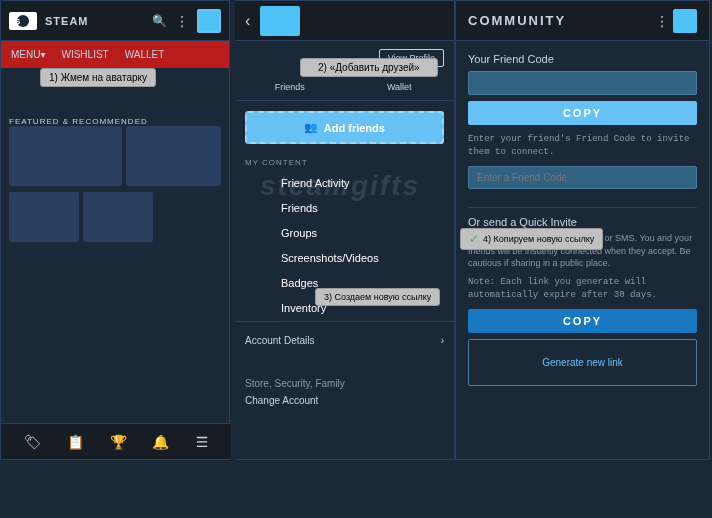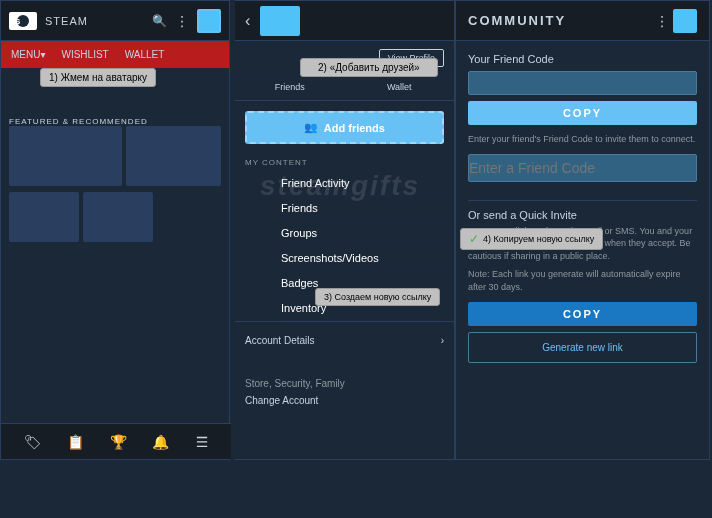--- a/index.html
+++ b/index.html
@@ -59,21 +59,21 @@
     .steam-logo {
       width: 28px; height: 18px;
       background: #ffffff;
       border-radius: 2px;
       display: flex; align-items: center; justify-content: center;
       font-size: 7px; font-weight: bold; color: #1b2838;
     }
     .steam-title {
       font-size: 11px;
       color: #c6d4df;
-      font-weight: normal;
+      font-weight: bold;
       letter-spacing: 1px;
     }
     .steam-search-icon {
       margin-left: auto;
       color: #c6d4df;
       font-size: 12px;
       cursor: pointer;
     }
     .steam-menu-icon {
       color: #c6d4df;
@@ -371,29 +371,30 @@
       cursor: pointer;
       letter-spacing: 2px;
       margin-bottom: 8px;
     }
 
     .invite-desc {
       font-size: 9px;
       color: #8f98a0;
       margin-bottom: 8px;
       line-height: 1.4;
+      font-family: Liberation Mono, monospace;
     }
 
     .enter-code-input {
       width: 100%;
       background: #316282;
       border: 1px solid #4a7a9b;
       color: #8f98a0;
-      font-size: 14px;
-      padding: 5px 0;
+      font-size: 10px;
+      padding: 5px 8px;
       border-radius: 2px;
       margin-bottom: 10px;
     }
 
     .divider {
       border: none;
       border-top: 1px solid #2a3f5f;
       margin: 8px 0;
     }
 
@@ -454,21 +455,21 @@
       letter-spacing: 2px;
       margin-bottom: 6px;
     }
 
     .generate-link-btn {
       width: 100%;
       background: transparent;
       border: 1px solid #4a7a9b;
       color: #67c1f5;
       font-size: 10px;
-      padding: 9px;
+      padding: 17px;
       border-radius: 2px;
       cursor: pointer;
     }
 
     .tooltip-3 {
       position: absolute;
       top: 288px; left: 315px;
       background: #c0c0c0;
       color: #000;
       font-size: 9px;

